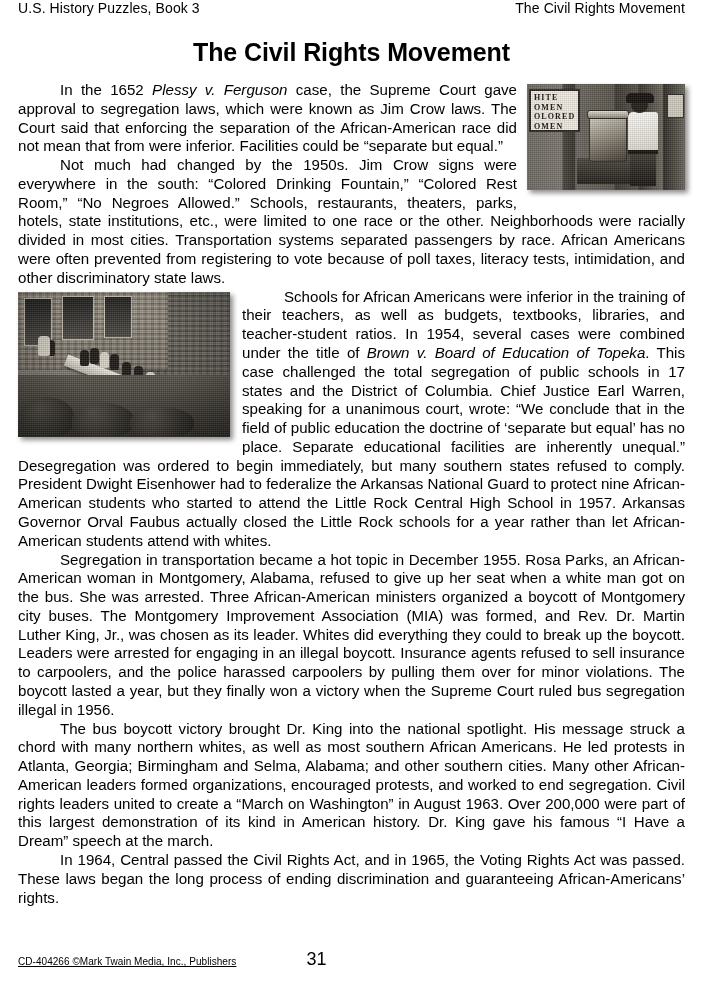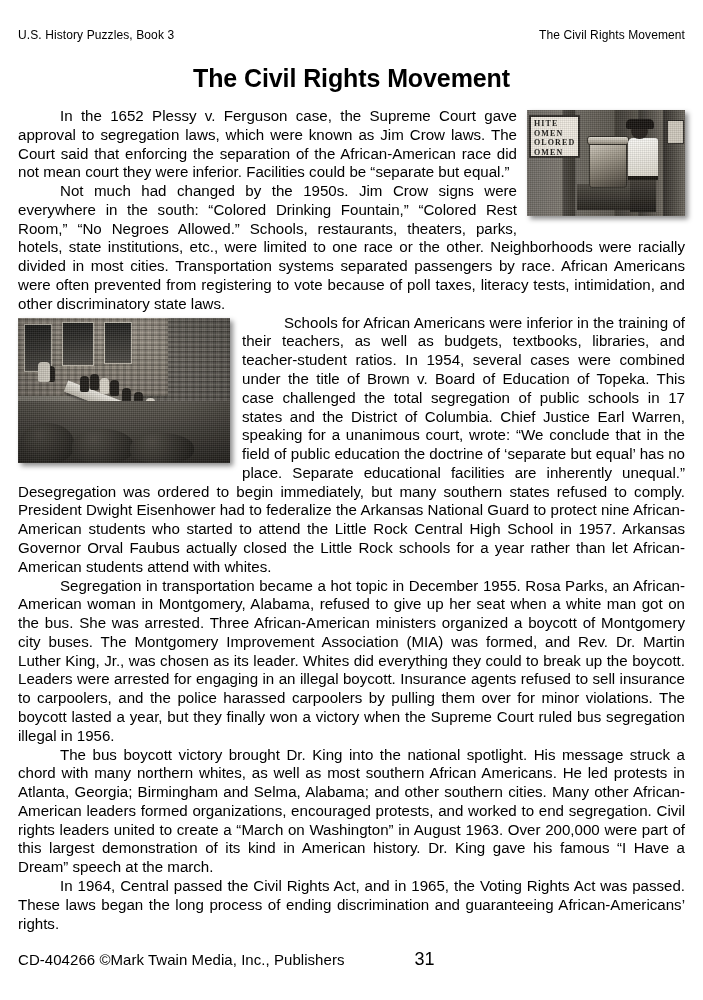--- a/index.html
+++ b/index.html
@@ -21,22 +21,21 @@
     height: 1000px;
     box-sizing: border-box;
     padding: 0 18px;
   }
 
   
   .running-head {
     display: flex;
     justify-content: space-between;
     align-items: baseline;
-    font-size: 12px;
-    padding-top: 28px;
+    font-size: 14px;
     letter-spacing: 0.1px;
   }
   .running-head span { white-space: nowrap; }
 
   
   .doc-title {
     text-align: center;
     font-size: 25px;
     font-weight: bold;
     margin: 22px 0 14px 0;
@@ -47,21 +46,21 @@
   .body-col {
     font-size: 15.1px;
     line-height: 1.245;
     text-align: justify;
     text-justify: inter-word;
   }
   .body-col p {
     margin: 0;
     text-indent: 42px;
   }
-  .it { }
+  .it { font-style: italic; }
 
   
   .photo {
     position: relative;
     background: #c8c8c8;
     box-shadow: 3px 3px 5px rgba(0,0,0,0.45);
     overflow: hidden;
   }
   .photo-right {
     float: right;
@@ -250,22 +249,23 @@
 
   
   .footer {
     position: absolute;
     left: 18px; right: 18px;
     bottom: 30px;
     display: flex;
     align-items: baseline;
   }
   .footer-credit {
-    font-size: 15px;
+    font-size: 10px;
     letter-spacing: 0.05px;
+    text-decoration: underline;
   }
   .footer-page {
     font-size: 18px;
     margin-left: 70px;
   }
 </style>
 </head>
 <body>
 
 <div class="page">
@@ -293,21 +293,21 @@
       <div class="wc-cooler"></div>
       <div class="wc-cooler-lid"></div>
       <div class="wc-man-legs"></div>
       <div class="wc-man-body"></div>
       <div class="wc-belt"></div>
       <div class="wc-man-head"></div>
       <div class="wc-hat"></div>
       <div class="wc-grain"></div>
     </div>
 
-    <p><span>In the 1652 </span><span class="it">Plessy v. Ferguson</span><span> case, the Supreme Court gave approval to segregation laws, which were known as Jim Crow laws. The Court said that enforcing the separation of the African-American race did not mean court they were inferior. Facilities could be “separate but equal.”</span></p>
+    <p><span>In the 1652 </span><span class="it">Plessy v. Ferguson</span><span> case, the Supreme Court gave approval to segregation laws, which were known as Jim Crow laws. The Court said that enforcing the separation of the African-American race did not mean that from were inferior. Facilities could be “separate but equal.”</span></p>
 
     <p>Not much had changed by the 1950s. Jim Crow signs were everywhere in the south: “Colored Drinking Fountain,” “Colored Rest Room,” “No Negroes Allowed.” Schools, restaurants, theaters, parks, hotels, state institutions, etc., were limited to one race or the other. Neighborhoods were racially divided in most cities. Transportation systems separated passengers by race. African Americans were often prevented from registering to vote because of poll taxes, literacy tests, intimidation, and other discriminatory state laws.</p>
 
     <div class="photo photo-left">
       <div class="sc-sky"></div>
       <div class="sc-wallright"></div>
       <div class="sc-building">
         <div class="sc-win sc-w1"></div>
         <div class="sc-win sc-w2"></div>
         <div class="sc-win sc-w3"></div>

